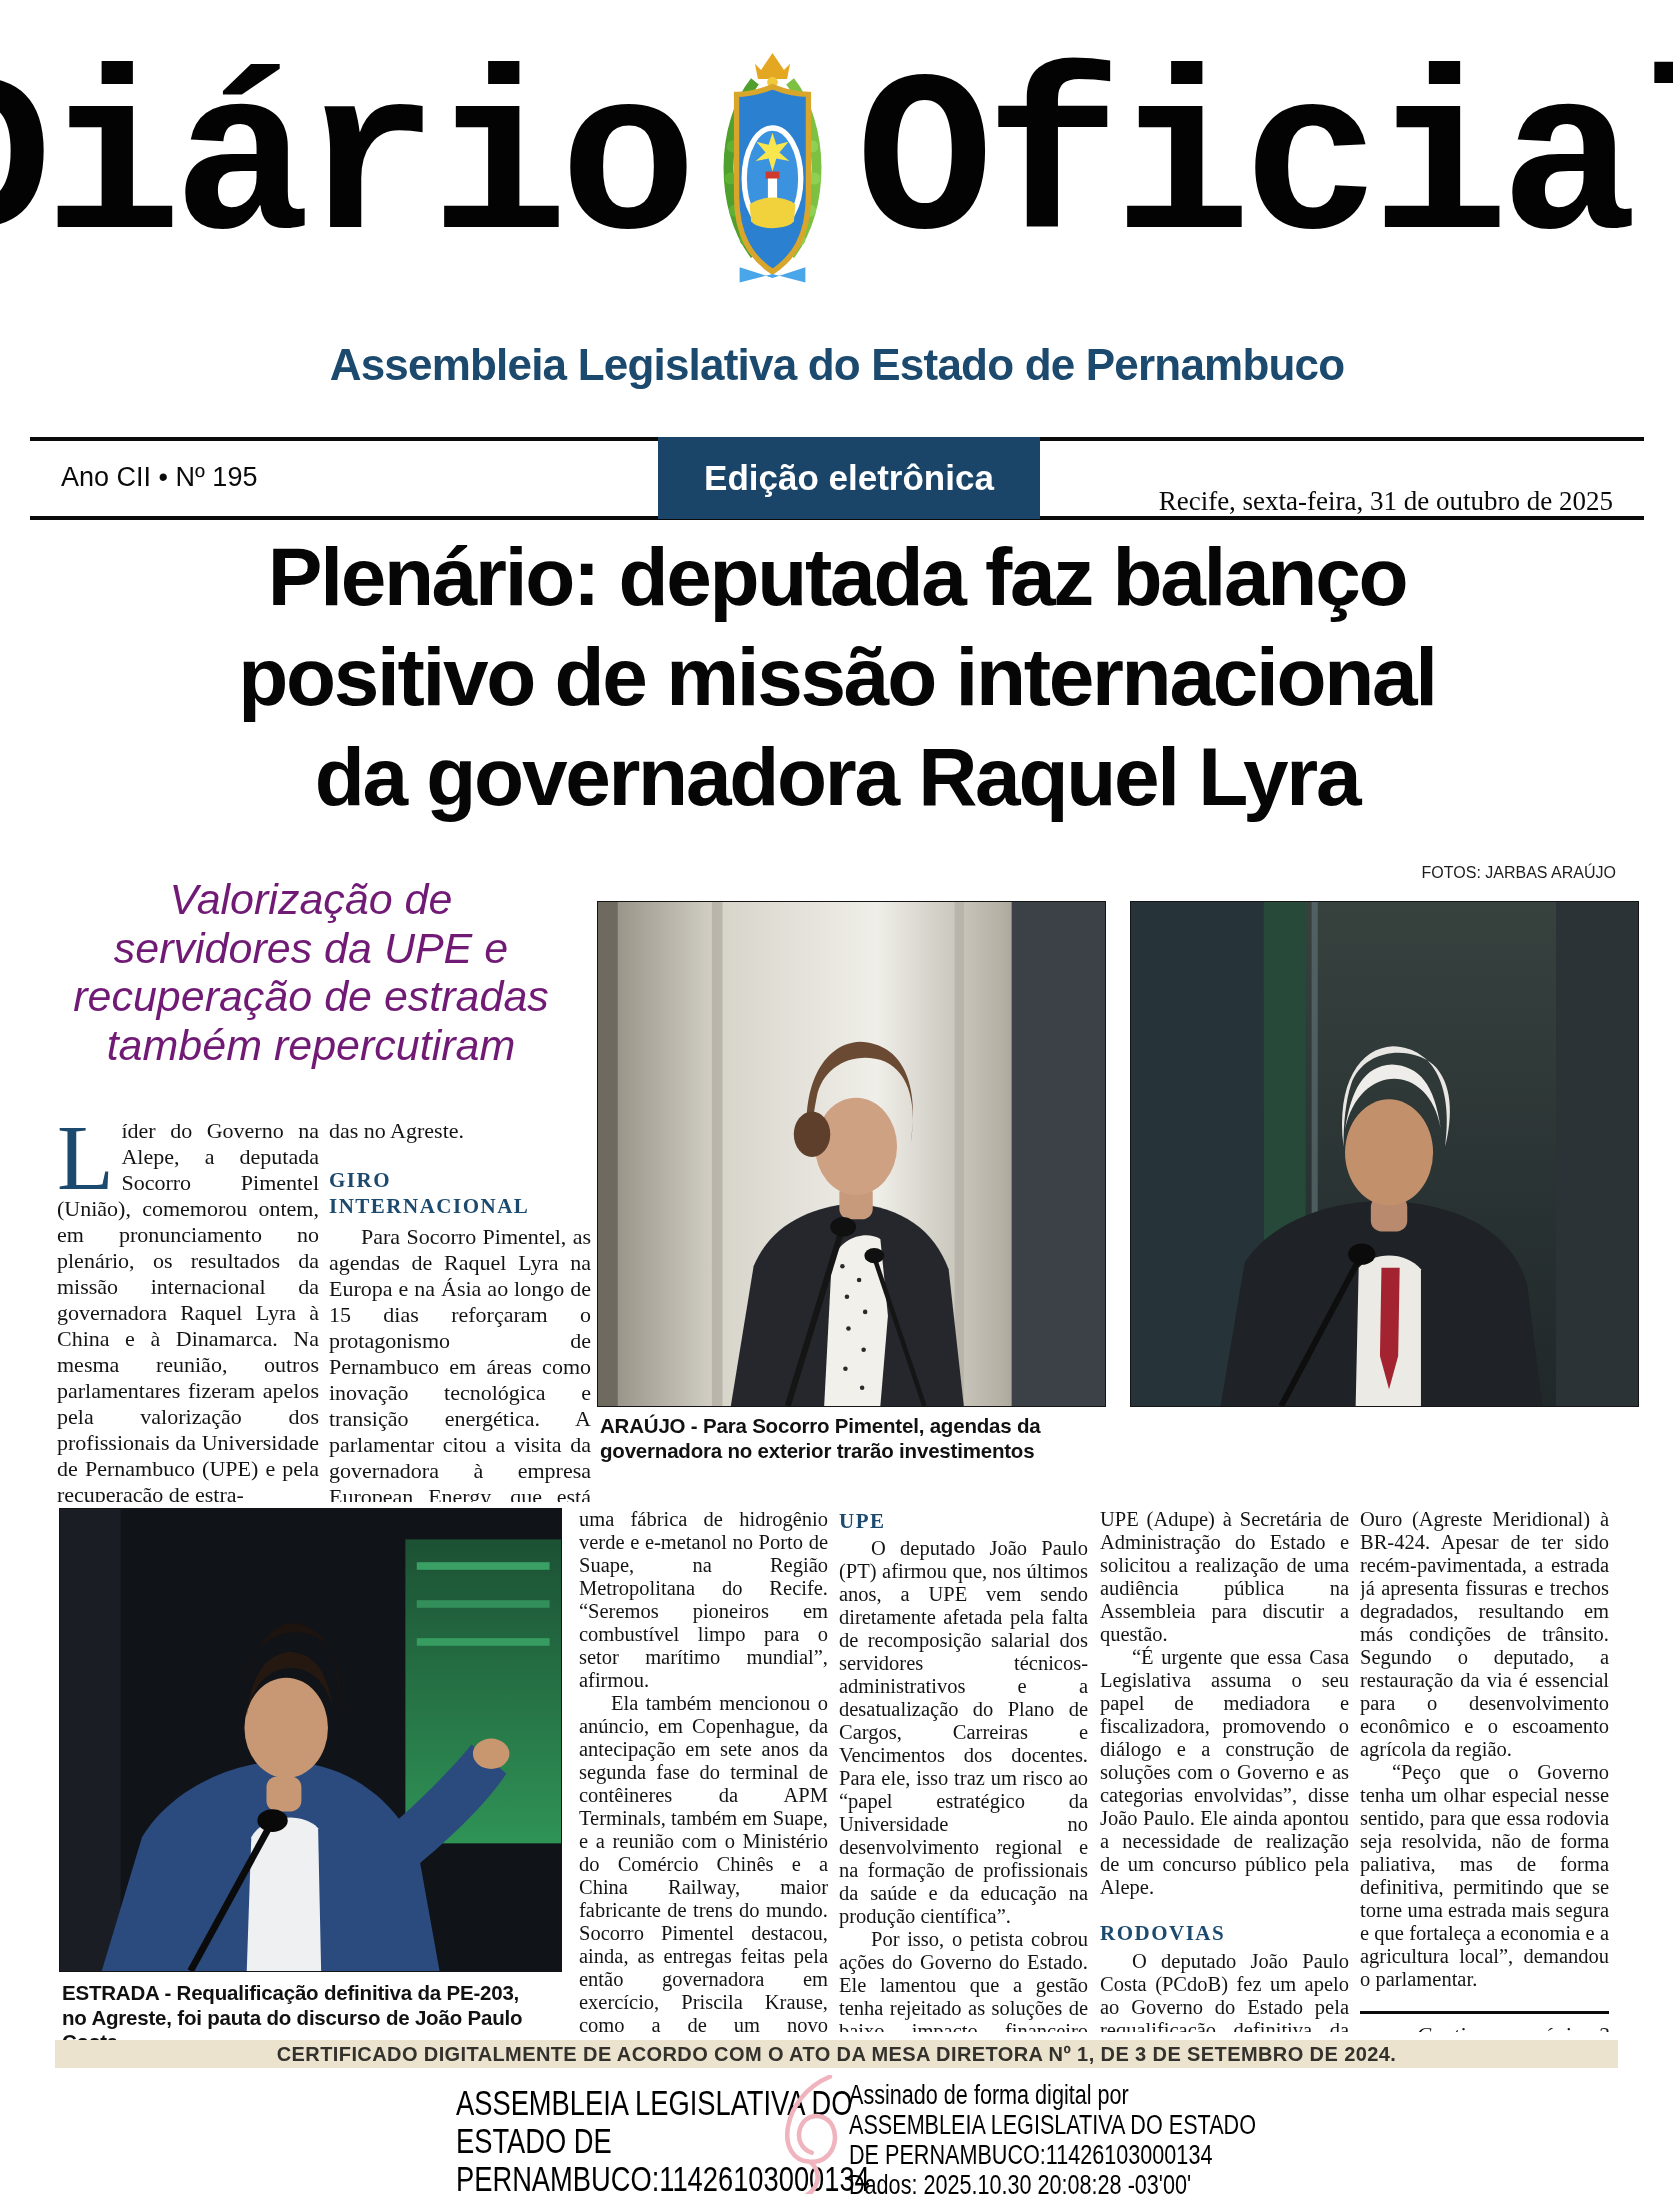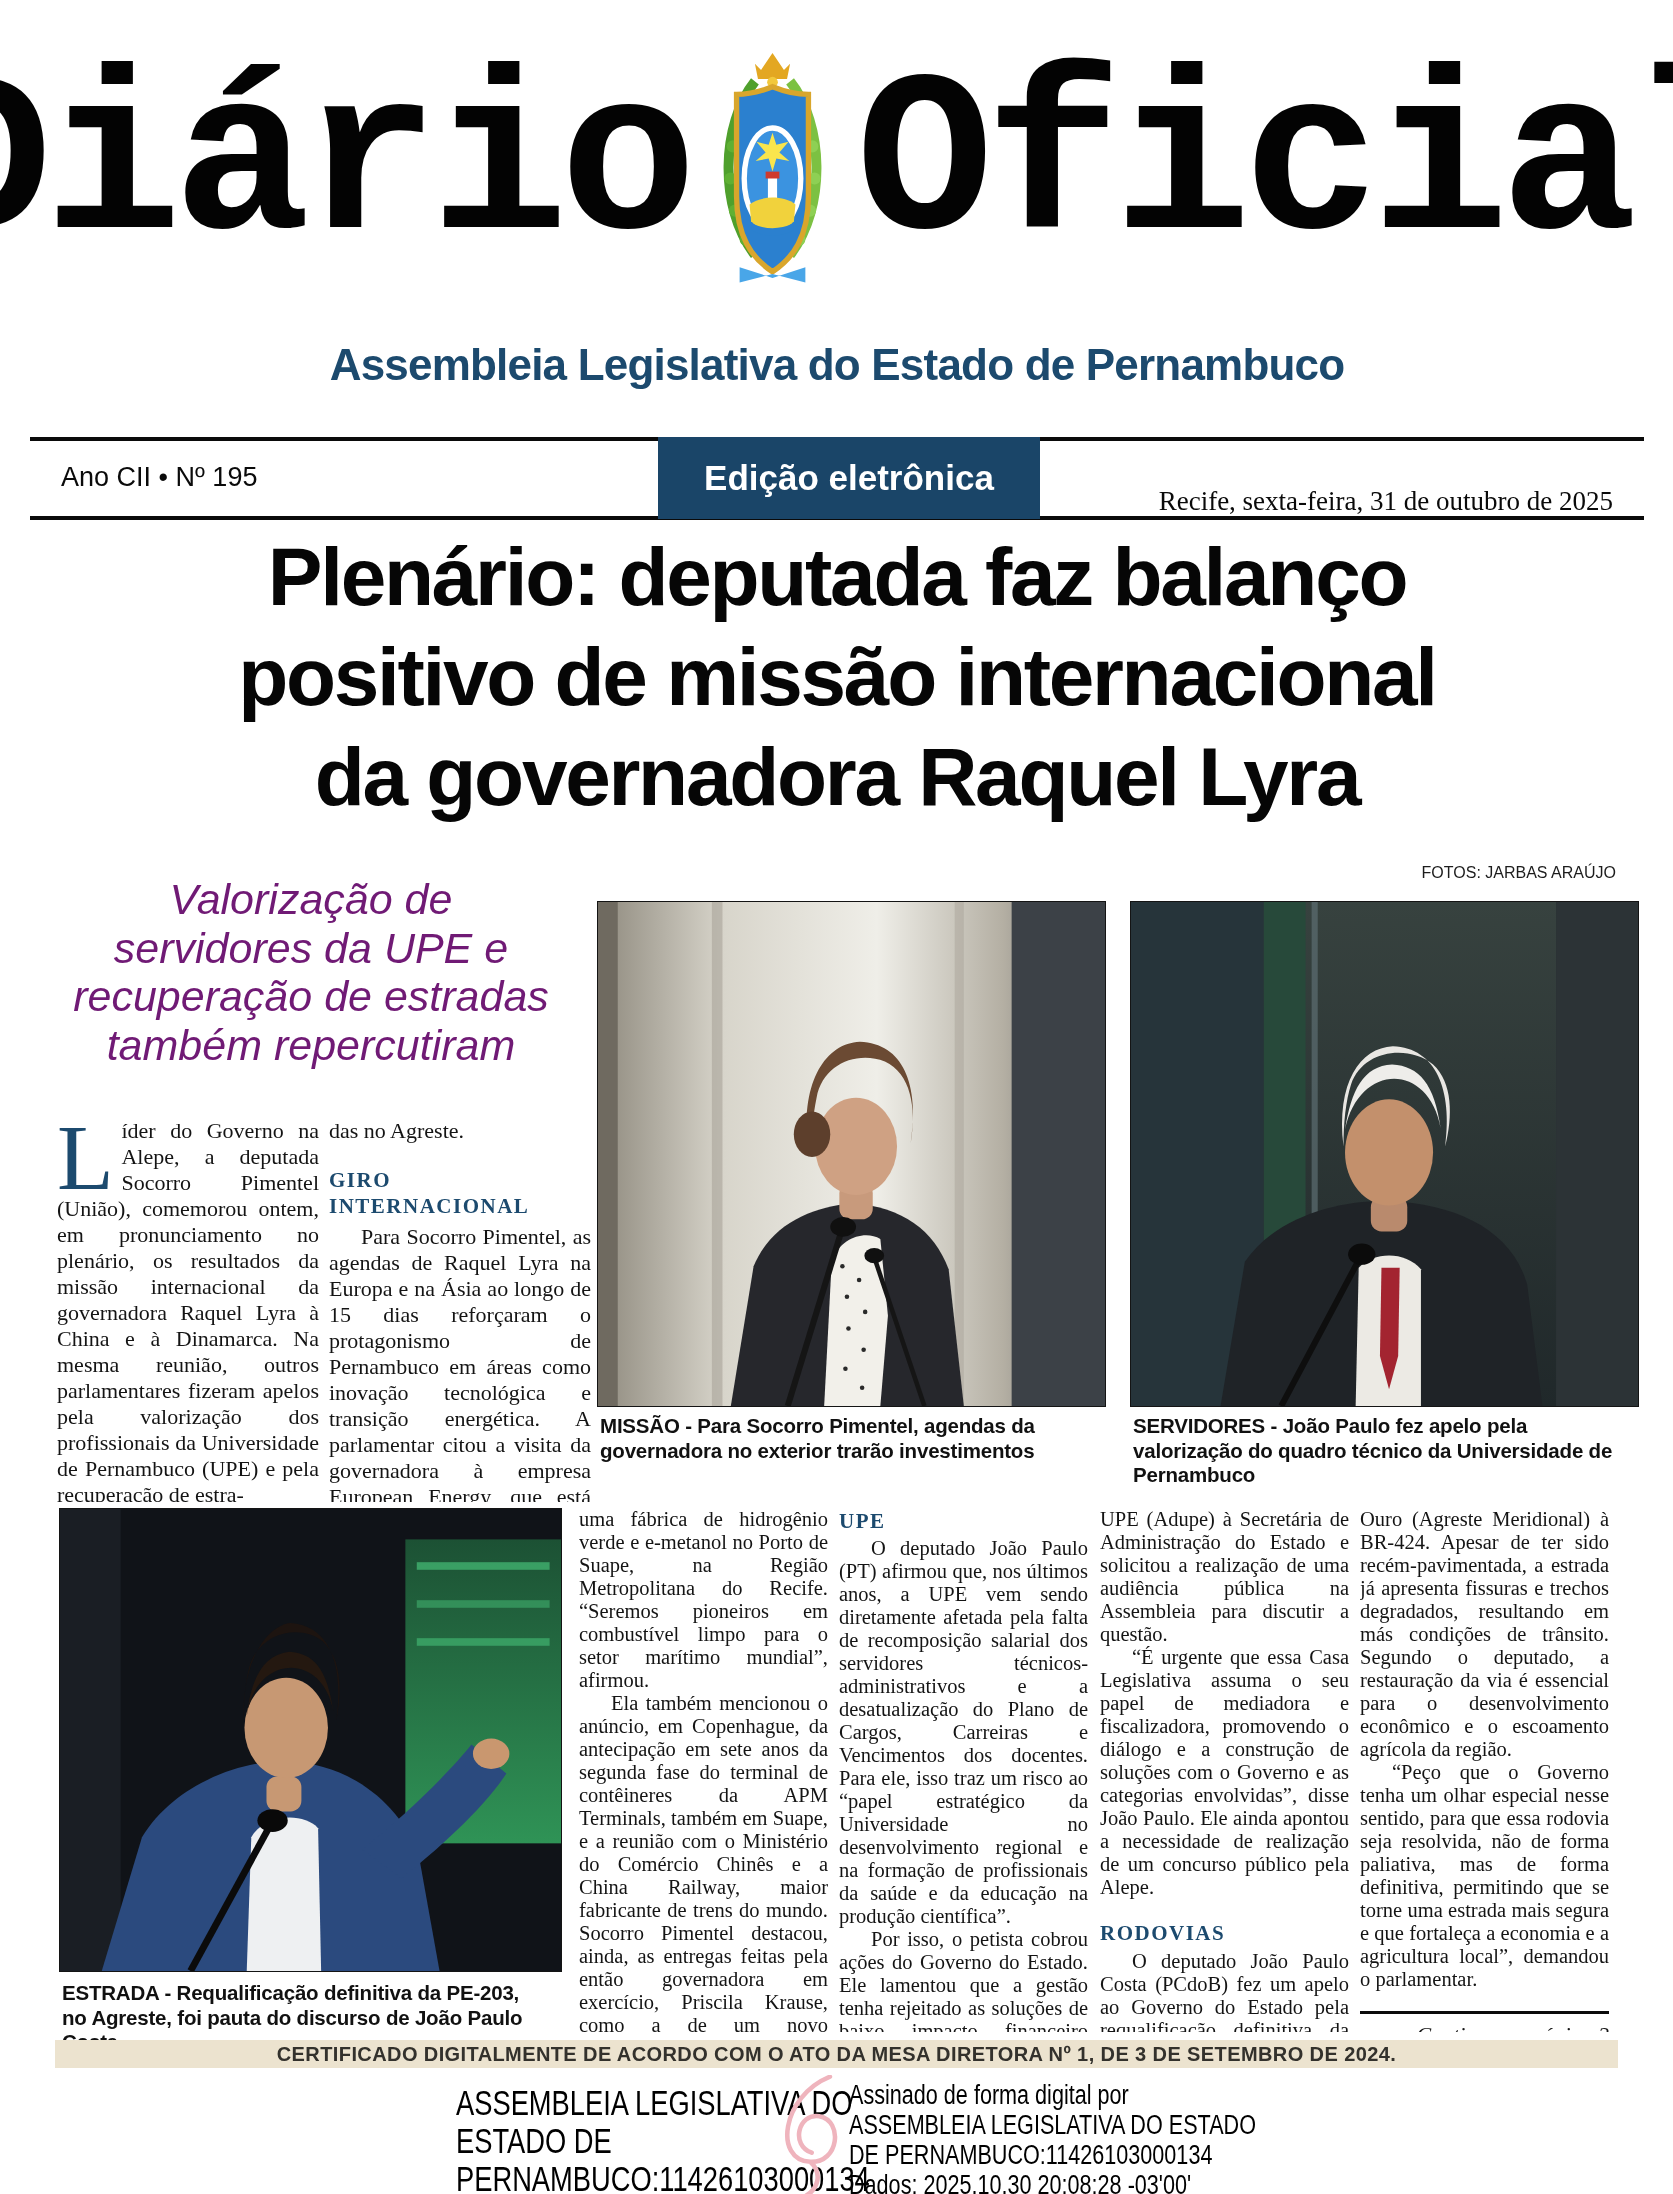--- a/index.html
+++ b/index.html
@@ -225,21 +225,21 @@
         <ellipse cx="282" cy="306" rx="24" ry="30" fill="#5d3f2c"></ellipse>
       </g>
       <g>
         <line x1="250" y1="664" x2="320" y2="436" stroke="#151515" stroke-width="8"></line>
         <ellipse cx="323" cy="428" rx="17" ry="13" fill="#101010"></ellipse>
         <line x1="430" y1="664" x2="366" y2="474" stroke="#151515" stroke-width="6"></line>
         <ellipse cx="364" cy="466" rx="13" ry="10" fill="#101010"></ellipse>
       </g>
     </svg>
   </figure>
-  <figcaption class="caption caption-missao">MISSÃO - Para Socorro Pimentel, agendas da governadora no exterior trarão investimentos</figcaption>
+  <figcaption class="caption caption-missao">ARAÚJO - Para Socorro Pimentel, agendas da governadora no exterior trarão investimentos</figcaption>
 
   <figure class="photo photo-servidores" style="margin:0">
     <svg viewBox="0 0 668 664" preserveAspectRatio="none">
       <defs>
         <linearGradient id="bgs" x1="0" y1="0" x2="0" y2="1">
           <stop offset="0" stop-color="#37423f"></stop>
             <stop offset="1" stop-color="#20282a"></stop>
         </linearGradient>
       </defs>
       <rect width="668" height="664" fill="url(#bgs)"></rect>
@@ -255,21 +255,20 @@
         <ellipse cx="340" cy="330" rx="58" ry="70" fill="#c3906c"></ellipse>
         <path d="M280,322 C270,238 302,192 345,190 C402,192 424,248 414,322 C424,282 424,238 398,214 C366,188 306,194 290,240 C283,262 280,290 280,322 Z" fill="#e9e7e3"></path>
         <path d="M282,300 C300,212 392,210 408,298 C400,240 380,216 344,214 C306,216 290,248 282,300 Z" fill="#eeedea"></path>
       </g>
       <g>
         <line x1="198" y1="664" x2="300" y2="472" stroke="#0e0e0e" stroke-width="8"></line>
         <ellipse cx="304" cy="464" rx="18" ry="14" fill="#0b0b0b"></ellipse>
       </g>
     </svg>
   </figure>
-  <figcaption class="caption caption-servidores">SERVIDORES - João Paulo fez apelo pela valorização do quadro técnico da Universidade de Pernambuco</figcaption>
 
   <figure class="photo photo-estrada" style="margin:0">
     <svg viewBox="0 0 660 608" preserveAspectRatio="none">
       <defs>
         <linearGradient id="bge" x1="0" y1="0" x2="0" y2="1">
           <stop offset="0" stop-color="#1c5134"></stop>
             <stop offset="1" stop-color="#2f9356"></stop>
         </linearGradient>
       </defs>
       <rect width="660" height="608" fill="#101318"></rect>

